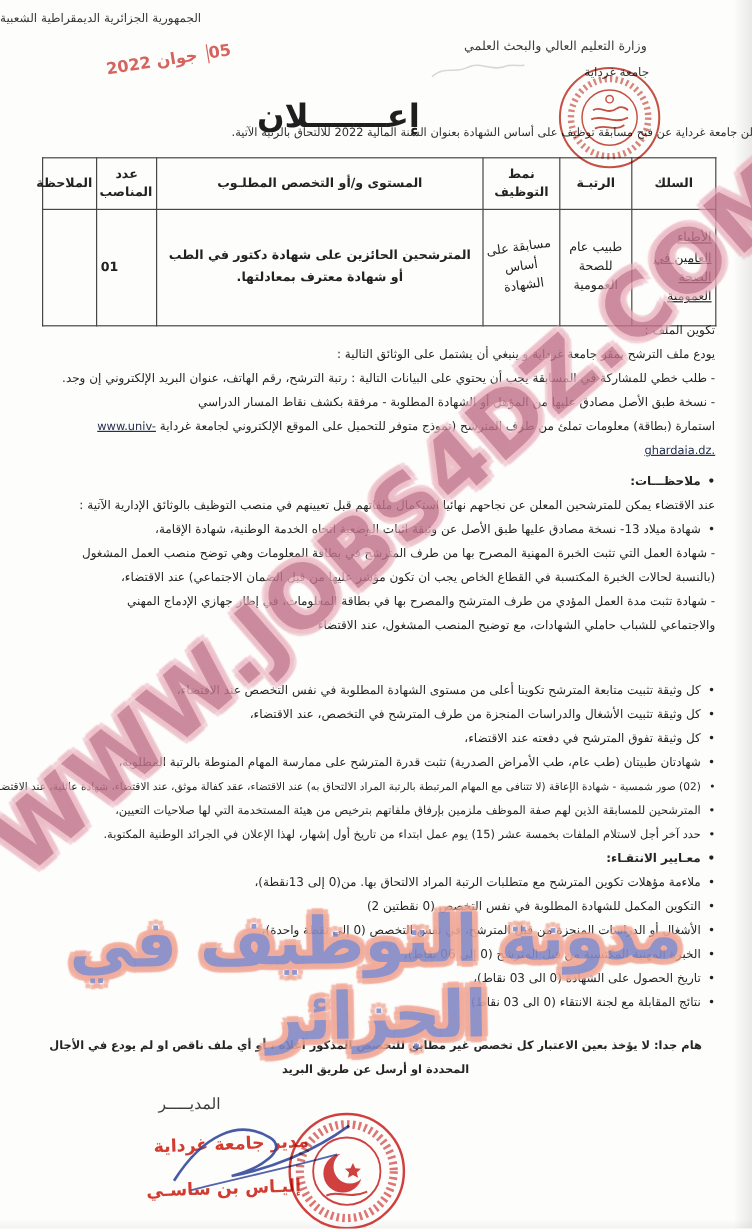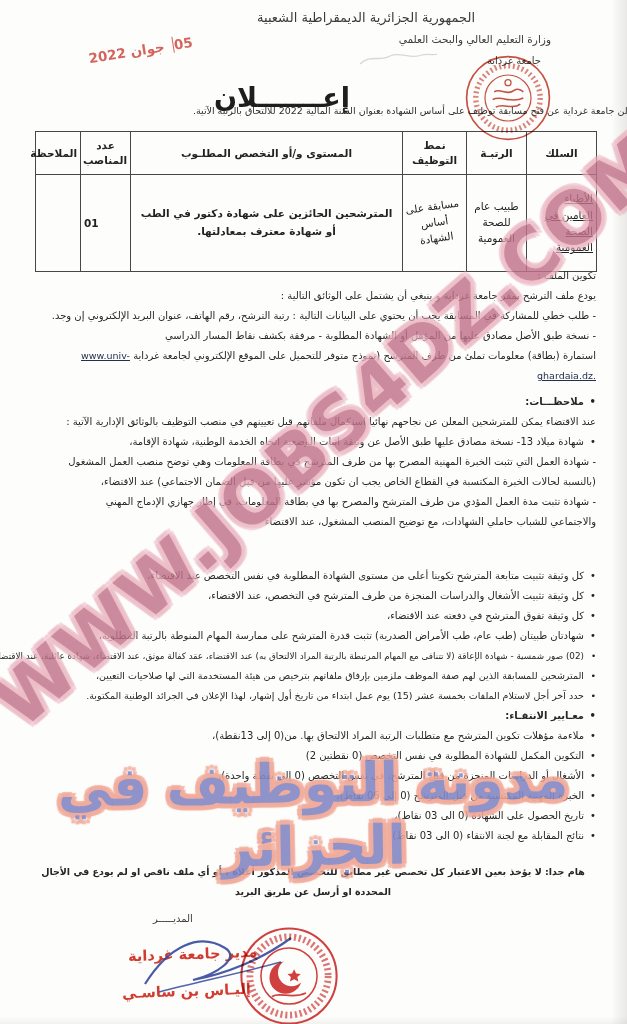--- a/index.html
+++ b/index.html
@@ -5,22 +5,22 @@
   html,body{margin:0;padding:0;background:#ffffff;}
   #paper{
     position:relative;width:627px;height:1024px;overflow:hidden;
     background:#fdfdfb;
     font-family:"DejaVu Sans",sans-serif;
     color:#2a2a2a;
   }
   .abs{position:absolute;}
   .rtl{direction:rtl;unicode-bidi:embed;text-align:right;}
   
-  .republic{top:10px;left:0;right:152px;text-align:right;font-size:13px;color:#3a3a3a;}
-  .ministry{top:33px;right:76px;font-size:10.5px;color:#3a3a3a;margin-left:20px;}
+  .republic{top:10px;left:0;right:152px;text-align:left;font-size:10px;color:#3a3a3a;}
+  .ministry{top:33px;right:88px;font-size:10.5px;color:#3a3a3a;margin-left:20px;}
   .university{top:55px;right:86px;font-size:10px;color:#3a3a3a;}
   .main-title{top:82px;left:167px;width:230px;text-align:center;font-size:27px;font-weight:bold;color:#1e1e1e;letter-spacing:1px;}
   .intro-line{top:105px;right:64px;left:20px;font-size:9.5px;color:#2e2e2e;padding-right:12px;position:absolute;}
   .bullet{position:relative;padding-right:12px;}
   .bullet::before{content:"•";position:absolute;right:0;top:0;color:#222;}
   
   .date-stamp{top:42px;left:88px;color:#cf4a44;font-size:13.5px;font-weight:bold;transform:rotate(-9deg);opacity:.85;}
   .date-stamp::before{content:"";border-right:1.5px solid #cf4a44;margin-left:4px;}
   .pencil{top:46px;left:356px;opacity:.55;}
   
@@ -41,21 +41,21 @@
   .hbold{font-weight:bold;font-size:11px;color:#141414;}
   .mt6{margin-top:6px !important;}
   .mt34{margin-top:34px !important;}
   .mt16{margin-top:16px !important;text-align:center;}
   .small{font-size:9.5px !important;}
   .tiny{font-size:8.8px !important;letter-spacing:-0.2px;}
   .nowrap{white-space:nowrap;overflow:visible;}
   .link{color:#24304f;text-decoration:underline;direction:ltr;unicode-bidi:embed;font-size:9.5px;}
   .impnote{font-weight:bold;font-size:9.5px !important;color:#1a1a1a;}
   
-  .director-label{top:913px;left:153px;font-size:10px;color:#3b3b3b;}
+  .director-label{top:913px;left:132px;font-size:13px;color:#3b3b3b;}
   .stamp-name1{top:946px;left:128px;font-size:14.5px;font-weight:bold;color:#d23b2f;transform:rotate(-2deg);}
   .stamp-name2{top:983px;left:122px;font-size:14.5px;font-weight:bold;color:#d23b2f;transform:rotate(-2deg);}
   .sig{top:922px;left:133px;}
   
   .stamp{mix-blend-mode:multiply;opacity:.88;}
   .stamp-top{top:52px;left:462px;}
   .stamp-bottom{top:925px;left:238px;}
   
   .wm-diagonal{
     top:430px;left:330px;white-space:nowrap;z-index:5;

